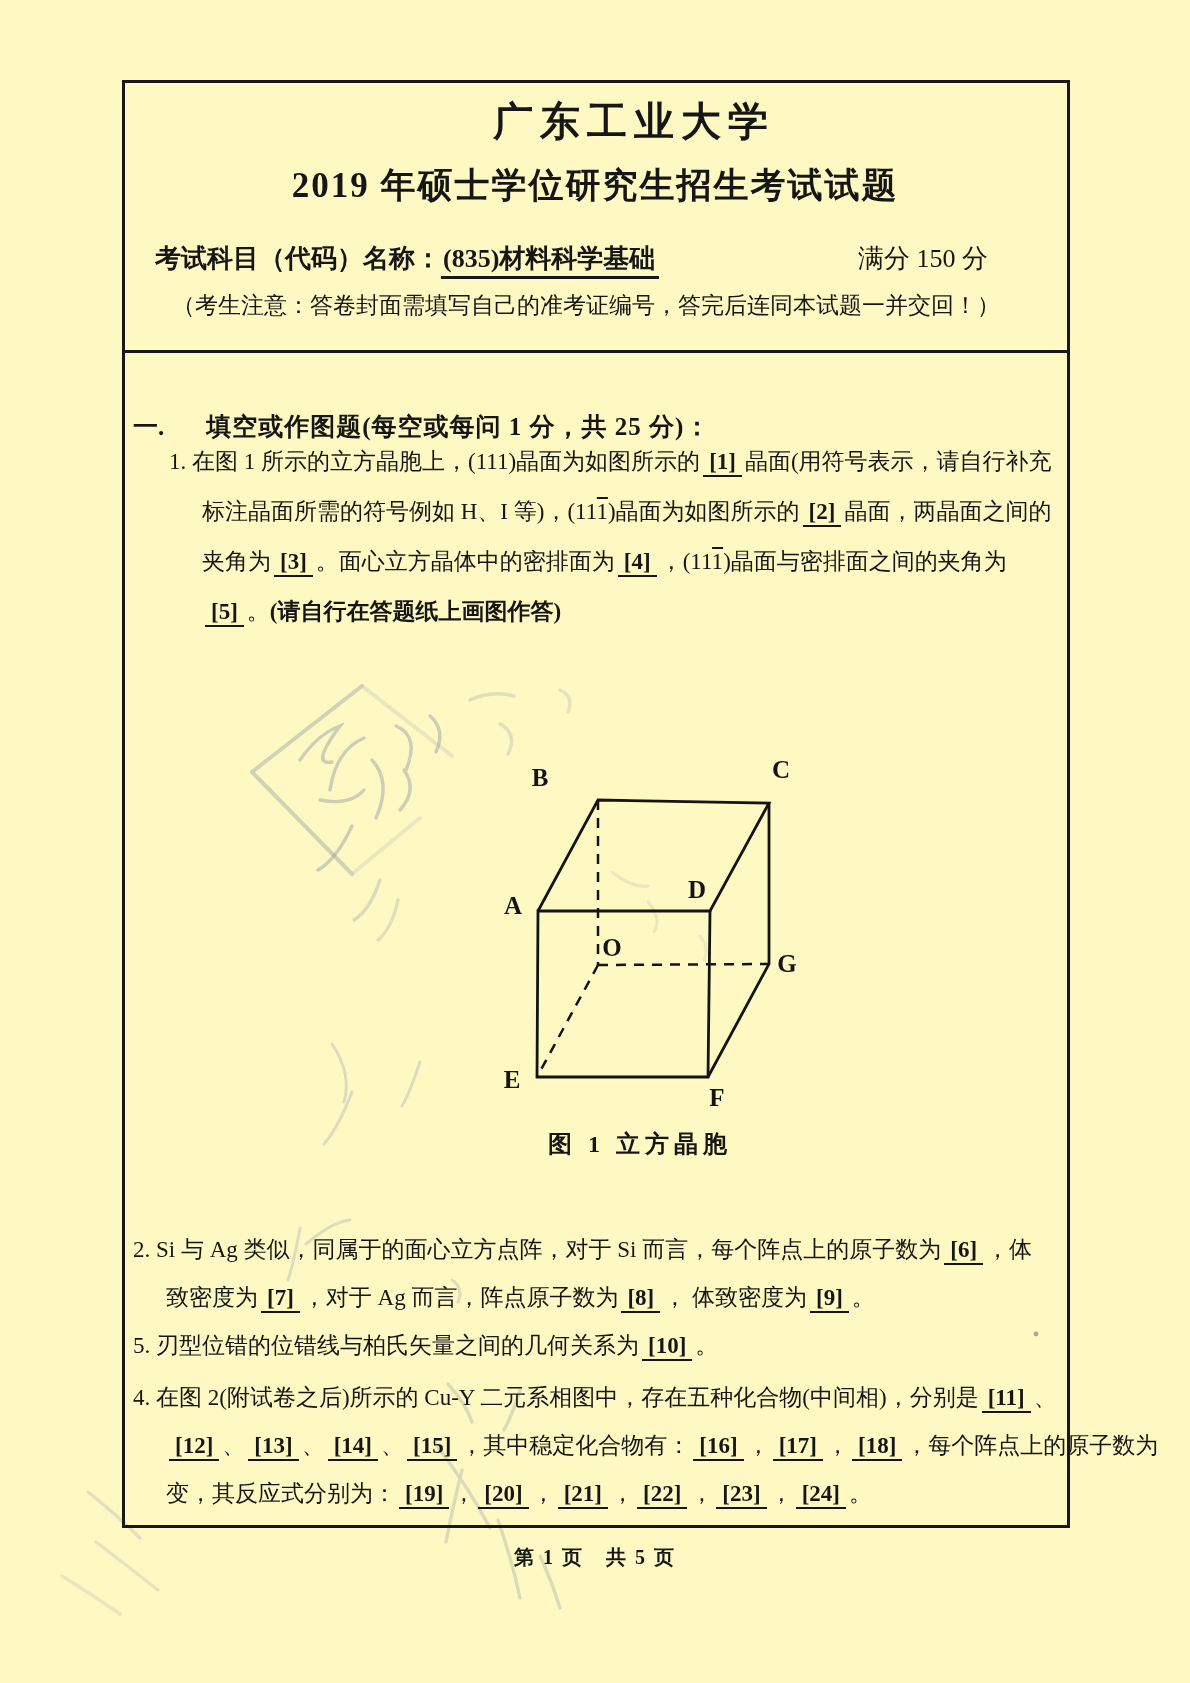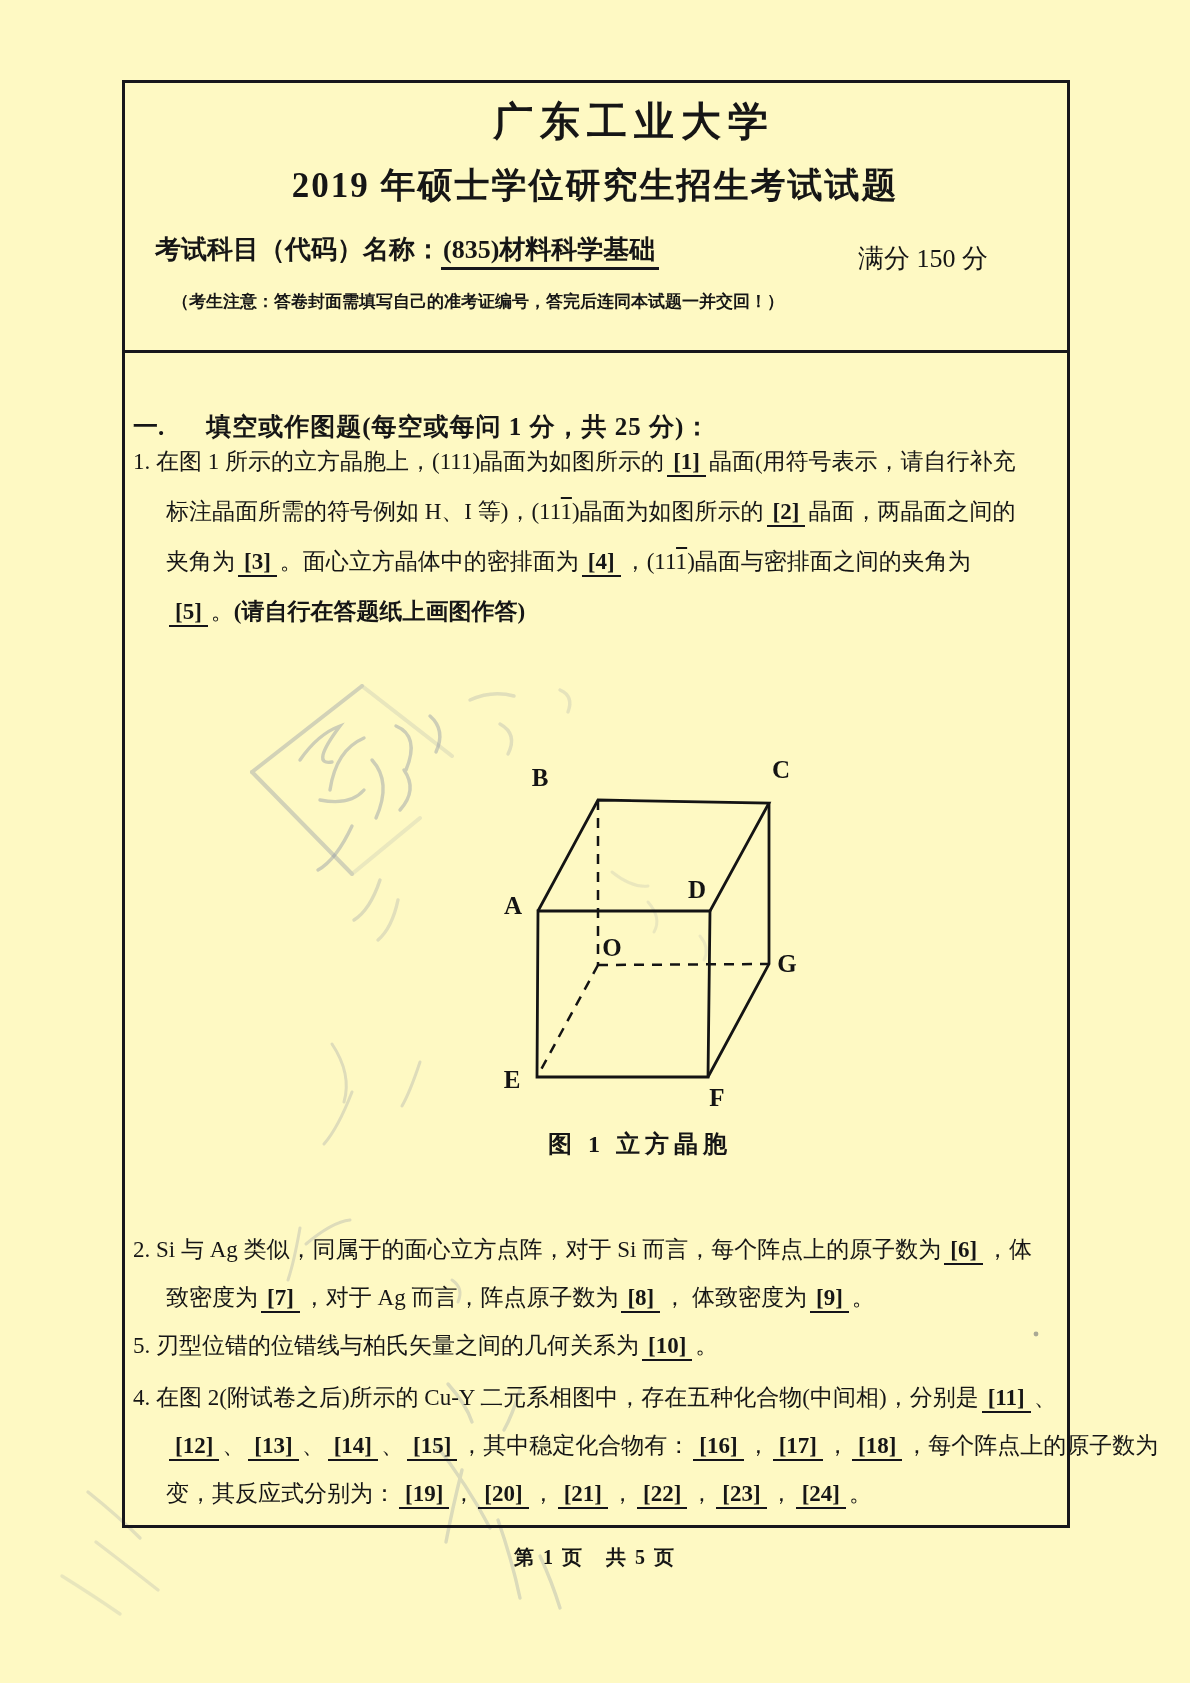--- a/index.html
+++ b/index.html
@@ -7,24 +7,24 @@
         font-family:"Liberation Serif","DejaVu Serif",serif;color:#161616;overflow:hidden;}
   .abs{position:absolute;}
 
   
   .outer-box{left:122px;top:80px;width:942px;height:1442px;border:3px solid #17171c;}
   .divider{left:122px;top:350px;width:948px;border-top:3px solid #17171c;}
 
   
   .univ{left:160px;top:94px;width:948px;text-align:center;font-size:40px;font-weight:bold;letter-spacing:7px;}
   .exam-title{left:0;top:162px;width:1190px;text-align:center;font-size:35px;font-weight:bold;letter-spacing:2px;}
-  .subject-row{left:155px;top:232px;font-size:26px;font-weight:bold;white-space:nowrap;}
+  .subject-row{left:155px;top:241px;font-size:26px;font-weight:bold;white-space:nowrap;}
   .subject-value{border-bottom:3px solid #17171c;padding:0 4px 3px 2px;}
   .score{left:858px;top:241px;font-size:26px;font-weight:normal;}
-  .notice{left:172px;top:290px;width:880px;font-size:17px;font-weight:bold;white-space:nowrap;}
+  .notice{left:172px;top:290px;width:880px;font-size:23px;font-weight:normal;white-space:nowrap;}
 
   
   .section-head{left:133px;top:386px;font-size:25px;font-weight:bold;white-space:nowrap;margin-top:24px;}
   .section-head .sectitle{margin-left:42px;letter-spacing:1px;}
 
   
   .question{position:absolute;left:133px;font-size:23px;}
   .qline{height:50px;line-height:50px;white-space:nowrap;}
   .qline.cont{padding-left:33px;}
   .q-tight .qline{height:48px;line-height:48px;}
@@ -100,21 +100,21 @@
   <div class="abs divider"></div>
 
   <div class="abs univ">广东工业大学</div>
   <div class="abs exam-title">2019 年硕士学位研究生招生考试试题</div>
   <div class="abs subject-row"><span>考试科目（代码）名称：</span><span class="subject-value">(835)材料科学基础</span></div>
   <div class="abs score">满分 150 分</div>
   <div class="abs notice">（考生注意：答卷封面需填写自己的准考证编号，答完后连同本试题一并交回！）</div>
 
   <div class="abs section-head"><span class="secnum">一.</span><span class="sectitle">填空或作图题(每空或每问 1 分，共 25 分)：</span></div>
 
-  <div class="question" style="top:437px;">
+  <div class="question" style="top:437px;margin-left:36px;">
       <div class="qline"><span>1. 在图 1 所示的立方晶胞上，(111)晶面为如图所示的</span><span class="blank">[1]</span><span>晶面(用符号表示，请自行补充</span></div>
       <div class="qline cont"><span>标注晶面所需的符号例如 H、I 等)，(11</span><span class="over">1</span><span>)晶面为如图所示的</span><span class="blank">[2]</span><span>晶面，两晶面之间的</span></div>
       <div class="qline cont"><span>夹角为</span><span class="blank">[3]</span><span>。面心立方晶体中的密排面为</span><span class="blank">[4]</span><span>，(11</span><span class="over">1</span><span>)晶面与密排面之间的夹角为</span></div>
       <div class="qline cont"><span class="blank">[5]</span><span>。</span><span class="strong">(请自行在答题纸上画图作答)</span></div>
     </div>
   <div class="question q-tight" style="top:1226px;">
       <div class="qline"><span>2. Si 与 Ag 类似，同属于的面心立方点阵，对于 Si 而言，每个阵点上的原子数为</span><span class="blank">[6]</span><span>，体</span></div>
       <div class="qline cont"><span>致密度为</span><span class="blank">[7]</span><span>，对于 Ag 而言，阵点原子数为</span><span class="blank">[8]</span><span>， 体致密度为</span><span class="blank">[9]</span><span>。</span></div>
     </div>
   <div class="question q-tight" style="top:1322px;">

